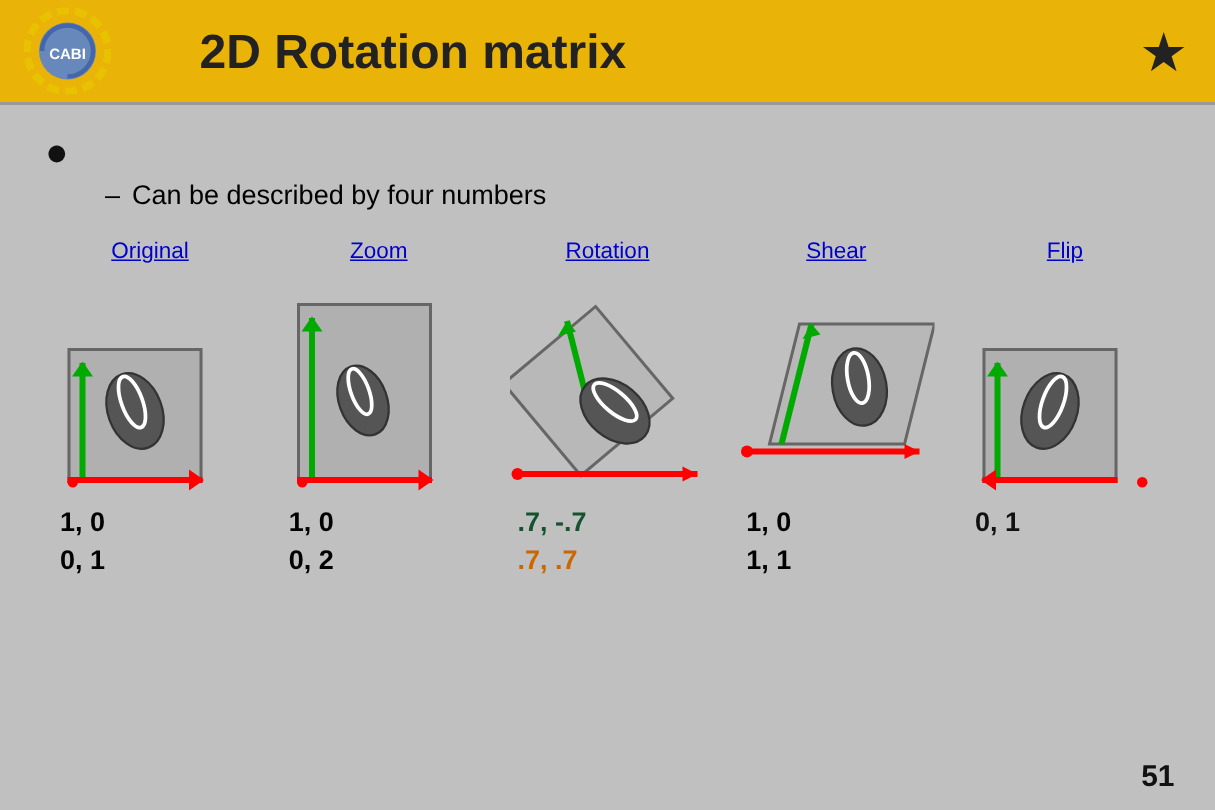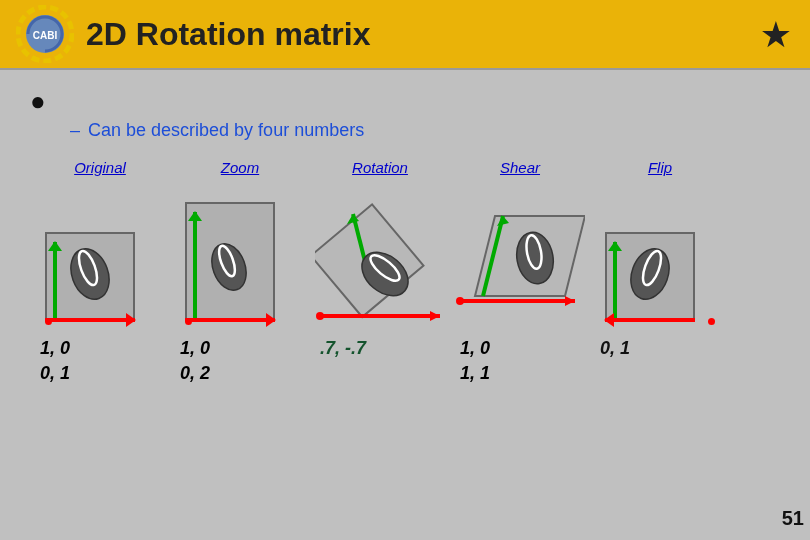--- a/index.html
+++ b/index.html
@@ -27,20 +27,21 @@
       width: 58px;
       height: 58px;
       margin-right: 12px;
       flex-shrink: 0;
     }
 
     #header-title {
       font-size: 32px;
       font-weight: bold;
       color: #222;
+      margin-left: 47px;
     }
 
     #star-icon {
       position: absolute;
       right: 18px;
       top: 14px;
       font-size: 36px;
       color: #222;
     }
 
@@ -58,36 +59,36 @@
     }
 
     #bullet-point .bullet {
       font-size: 26px;
       margin-right: 8px;
       line-height: 1;
     }
 
     #sub-point {
       font-size: 18px;
-      color: #1d4ed8;
+      color: #000000;
       margin-left: 40px;
       margin-bottom: 18px;
     }
 
     #sub-point::before {
       content: '–';
       margin-right: 8px;
     }
 
     
     #transforms-row {
       display: flex;
       align-items: flex-start;
+      justify-content: space-between;
       margin-top: 10px;
-      font-style: italic;
     }
 
     .transform-col {
       display: flex;
       flex-direction: column;
       align-items: center;
       width: 140px;
     }
 
     .transform-label {
@@ -176,21 +177,21 @@
       font-size: 18px;
       font-weight: bold;
       color: #000000;
       line-height: 1.4;
     }
 
     
     #slide-num {
       position: absolute;
       bottom: 10px;
-      right: 6px;
+      right: 27px;
       font-size: 20px;
       font-weight: bold;
       color: #111;
     }
 
     
     .rotation-col .diagram-container {
       width: 130px;
       height: 140px;
     }
@@ -290,20 +291,21 @@
           <ellipse cx="70" cy="88" rx="18" ry="26" fill="#555" stroke="#333" stroke-width="1.5" transform="rotate(-50,70,88)"></ellipse>
           <ellipse cx="70" cy="82" rx="7" ry="18" fill="none" stroke="white" stroke-width="2.5" transform="rotate(-50,70,82)"></ellipse>
 
           <line x1="5" y1="130" x2="125" y2="130" stroke="red" stroke-width="4"></line>
           <polygon points="125,130 115,125 115,135" fill="red"></polygon>
           <circle cx="5" cy="130" r="4" fill="red"></circle>
         </svg>
       </div>
       <div class="values" style="padding-left:10px;">
         <div class="val-line" style="color:#14532d;">.7, -.7</div>
+        <div class="val-line" style="color:#cc6600;">.7, .7</div>
       </div>
     </div>
 
     <div class="transform-col">
       <span class="transform-label">Shear</span>
       <div class="diagram-container">
 
         <svg style="position:absolute;bottom:0;left:0;width:130px;height:140px;">
 
           <polygon points="20,110 110,110 130,30 40,30" fill="#b8b8b8" stroke="#666" stroke-width="2"></polygon>

